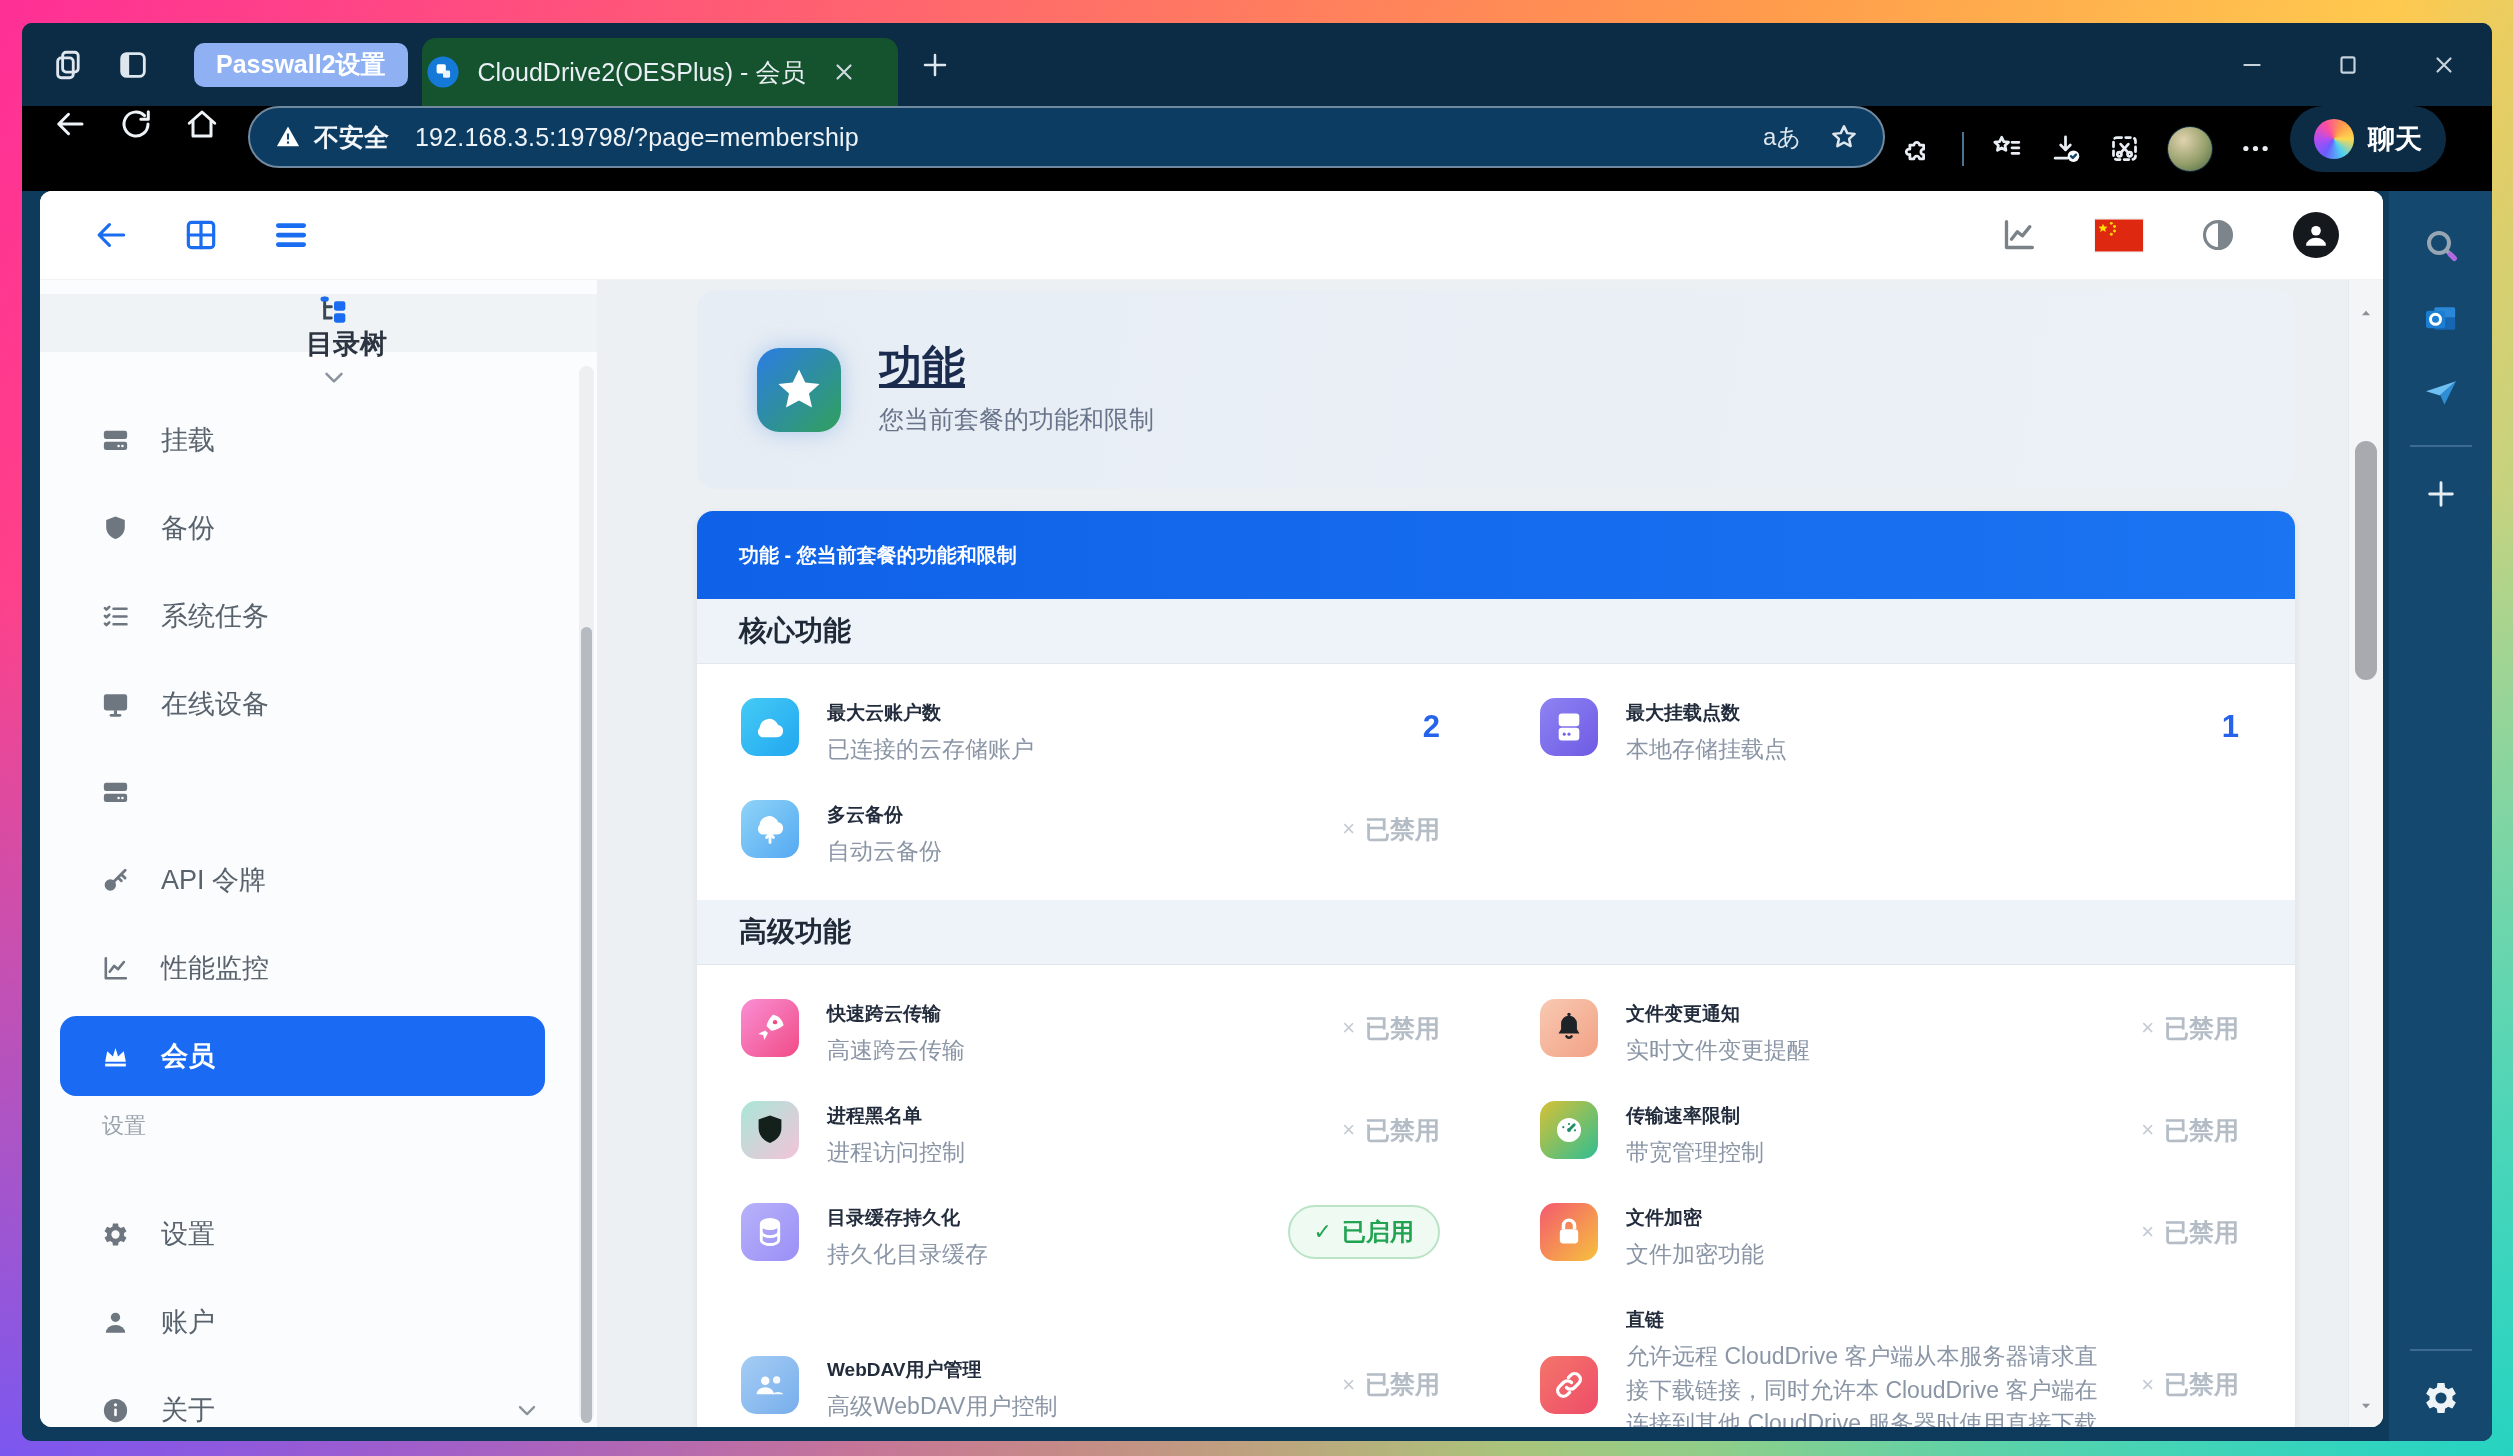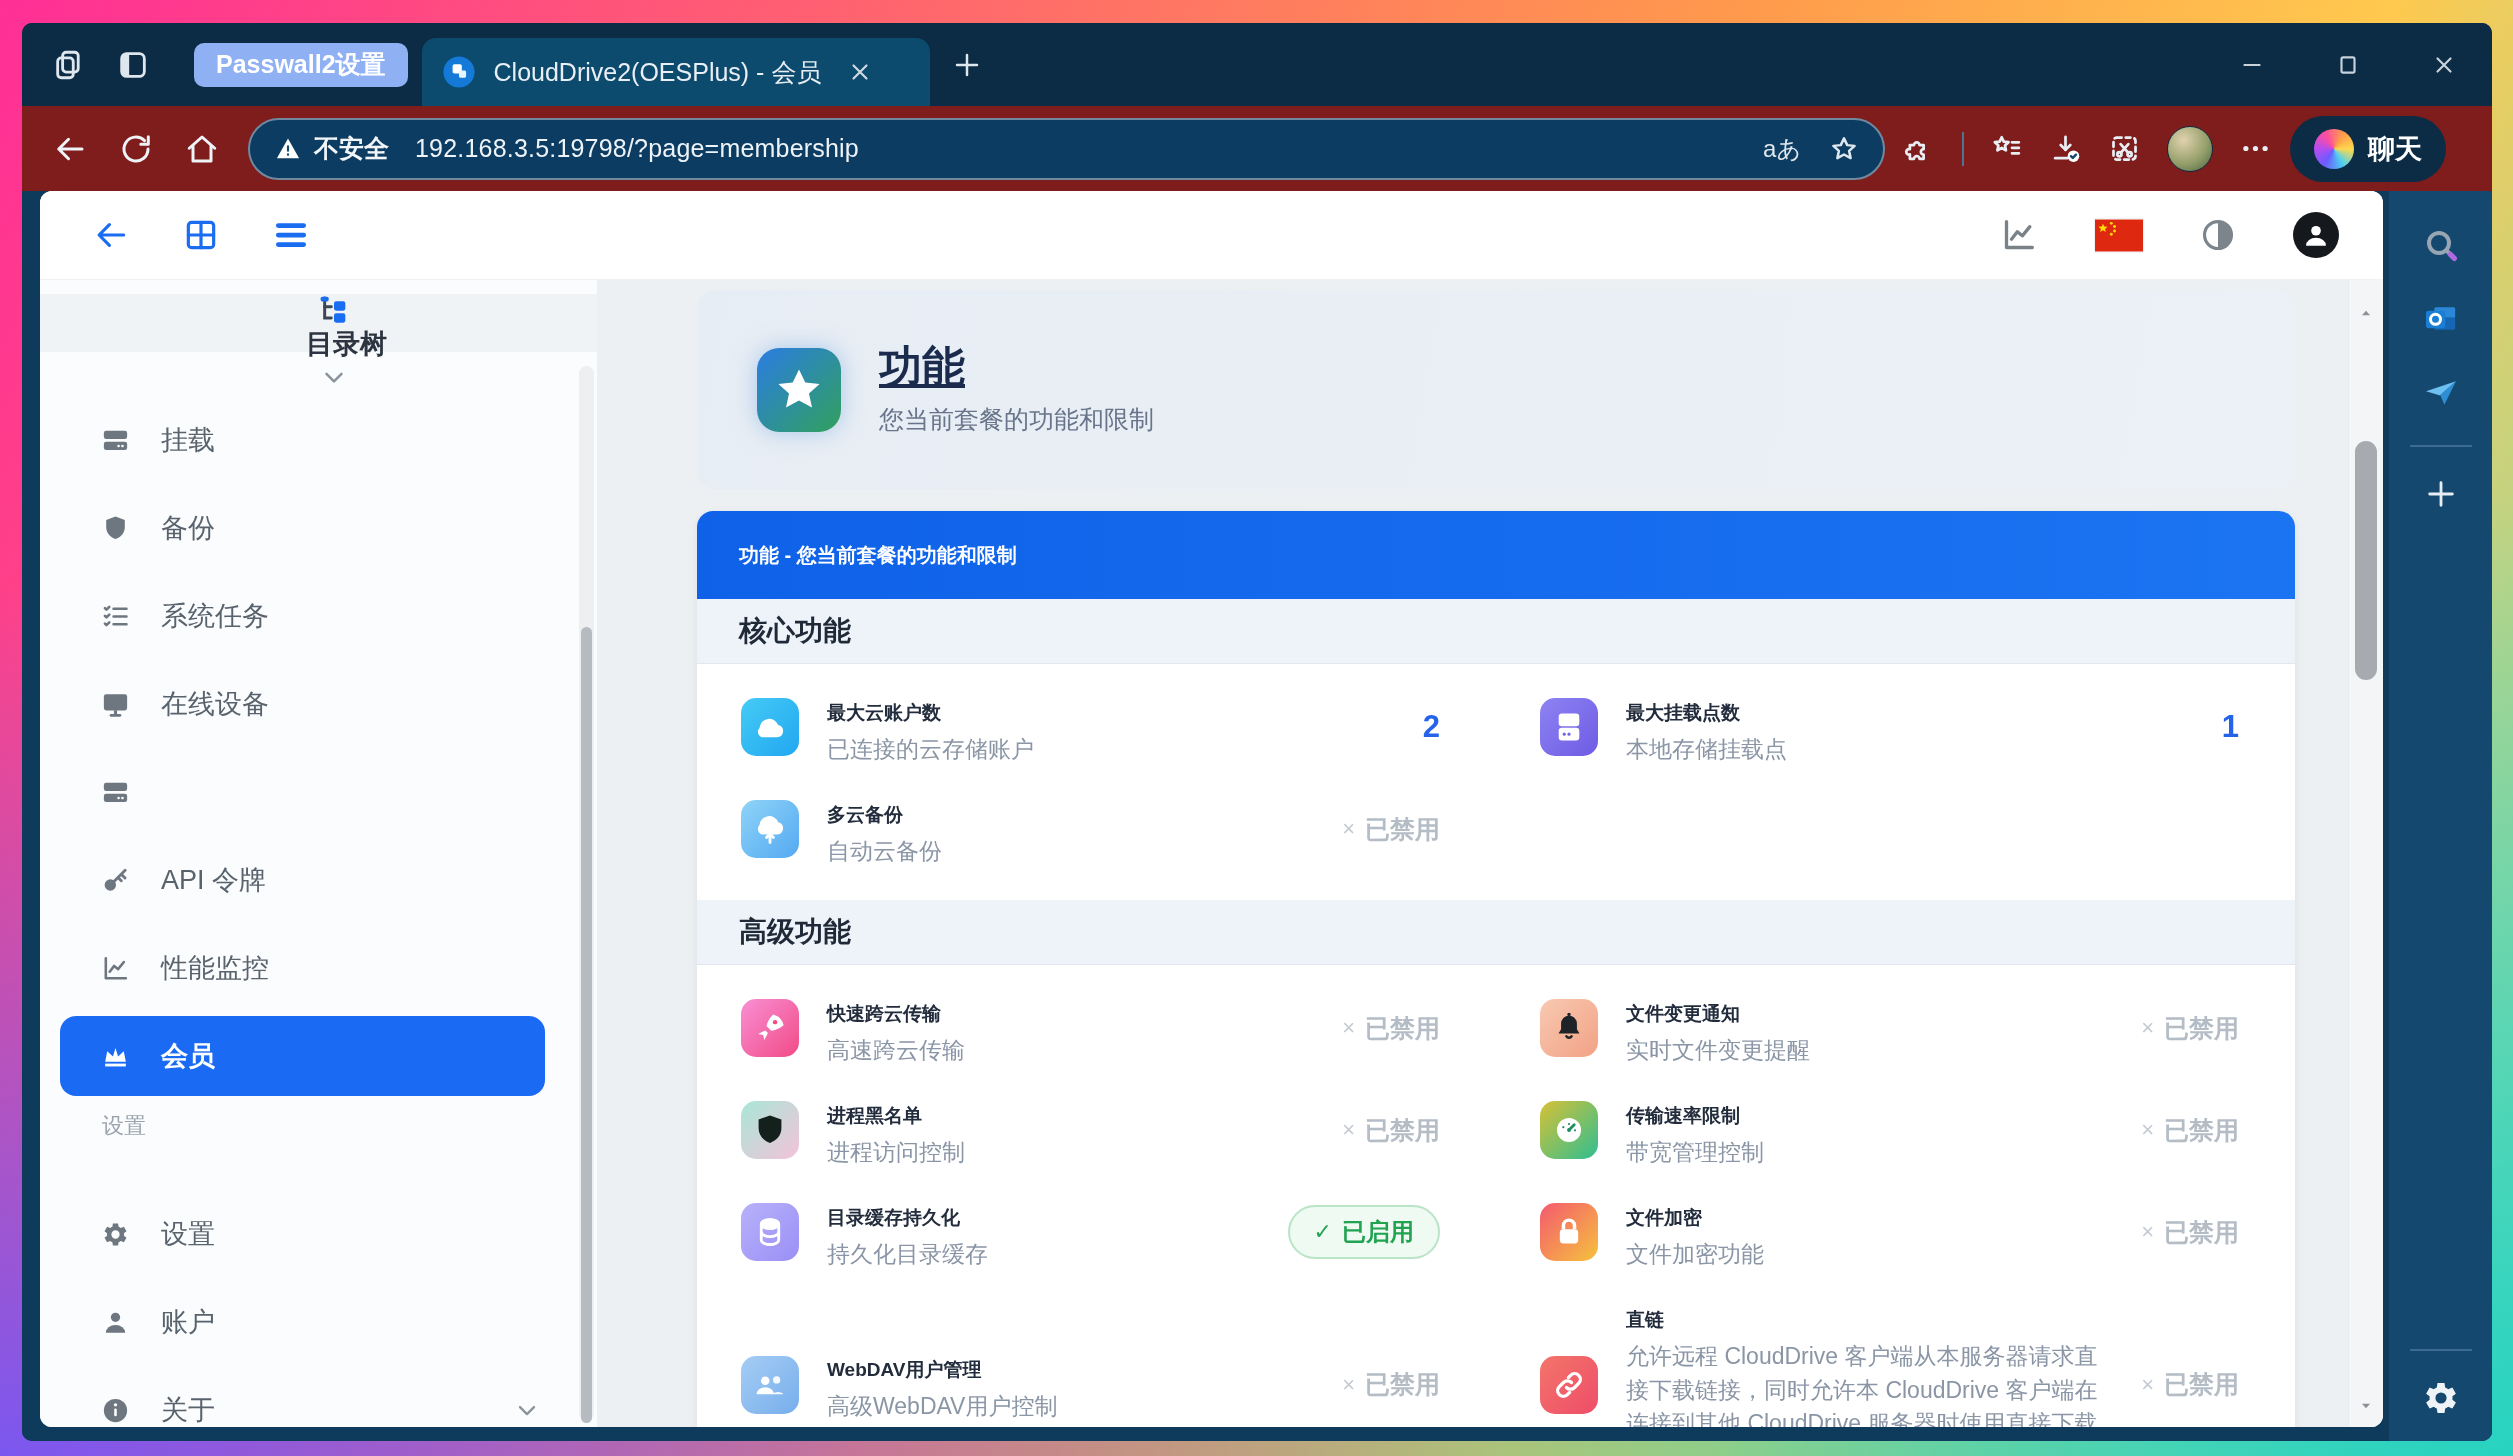--- a/index.html
+++ b/index.html
@@ -17,32 +17,32 @@
   
   .window{position:absolute;left:22px;top:23px;width:2470px;height:1418px;
     background:#0e3a5c;border-radius:10px;overflow:hidden;display:flex;flex-direction:column;}
 
   
   .tabbar{height:83px;background:#0c2b45;display:flex;align-items:flex-end;flex:0 0 auto;}
   .tabbar-inner{display:flex;align-items:center;width:100%;height:100%;}
   .tb-icon{width:34px;height:34px;color:#dfe7ee;margin-left:30px;cursor:pointer;}
   .tab-group-pill{margin-left:44px;height:44px;border-radius:10px;background:#8fb1f3;color:#fff;
     display:flex;align-items:center;padding:0 22px;font-size:25px;font-weight:600;}
-  .tab-active{margin-left:14px;height:68px;align-self:flex-end;background:#0c4a6e;
-    border-radius:14px 14px 0 0;display:flex;align-items:center;padding:0 20px;min-width:468px;}
+  .tab-active{margin-left:14px;height:68px;align-self:flex-end;background:#14532d;
+    border-radius:14px 14px 0 0;display:flex;align-items:center;padding:0 4px;min-width:468px;}
   .favicon{width:34px;height:34px;}
   .tab-title{color:#e9eff5;font-size:25px;margin:0 26px 0 18px;white-space:nowrap;}
   .tab-close{width:26px;height:26px;color:#cfd9e2;cursor:pointer;}
   .newtab{width:30px;height:30px;color:#dfe7ee;margin-left:22px;cursor:pointer;}
   .win-controls{margin-left:auto;display:flex;align-items:center;height:100%;}
   .wc{width:96px;height:100%;display:flex;align-items:center;justify-content:center;color:#c6d2dc;cursor:pointer;}
   .wc svg{width:26px;height:26px;}
 
   
-  .toolbar{height:85px;background:#7f1d1d;display:flex;align-items:center;flex:0 0 auto;}
+  .toolbar{height:85px;background:#000000;display:flex;flex:0 0 auto;}
   .nav-icon{width:36px;height:36px;color:#eef3f7;margin-left:30px;cursor:pointer;}
   .addressbar{margin-left:28px;height:62px;flex:0 0 auto;width:1637px;background:#0c3c62;
     border:2px solid #71899f;border-radius:32px;display:flex;align-items:center;padding:0 24px;box-sizing:border-box;}
   .ab-warn{width:28px;height:28px;color:#fff;}
   .ab-sec{color:#f2f6f9;font-size:25px;font-weight:700;margin:0 26px 0 12px;}
   .ab-url{color:#eef3f8;font-size:25px;letter-spacing:0.2px;flex:1;white-space:nowrap;overflow:hidden;}
   .ab-right{display:flex;align-items:center;gap:28px;margin-left:12px;}
   .ab-tr{color:#dfe7ee;font-size:24px;cursor:pointer;}
   .ab-star{width:30px;height:30px;color:#dfe7ee;cursor:pointer;}
   .tool-right{display:flex;align-items:center;margin-left:18px;gap:26px;}

